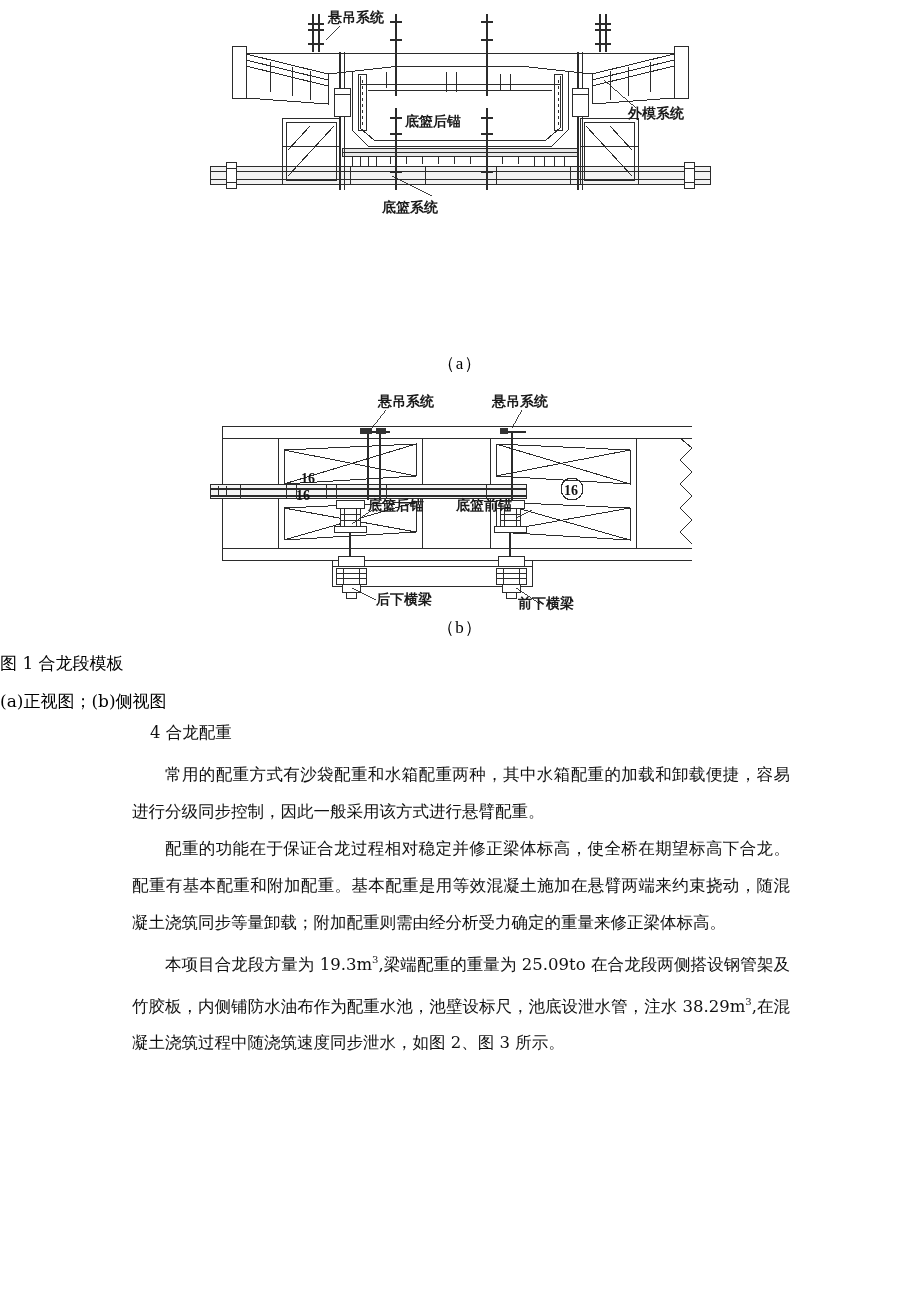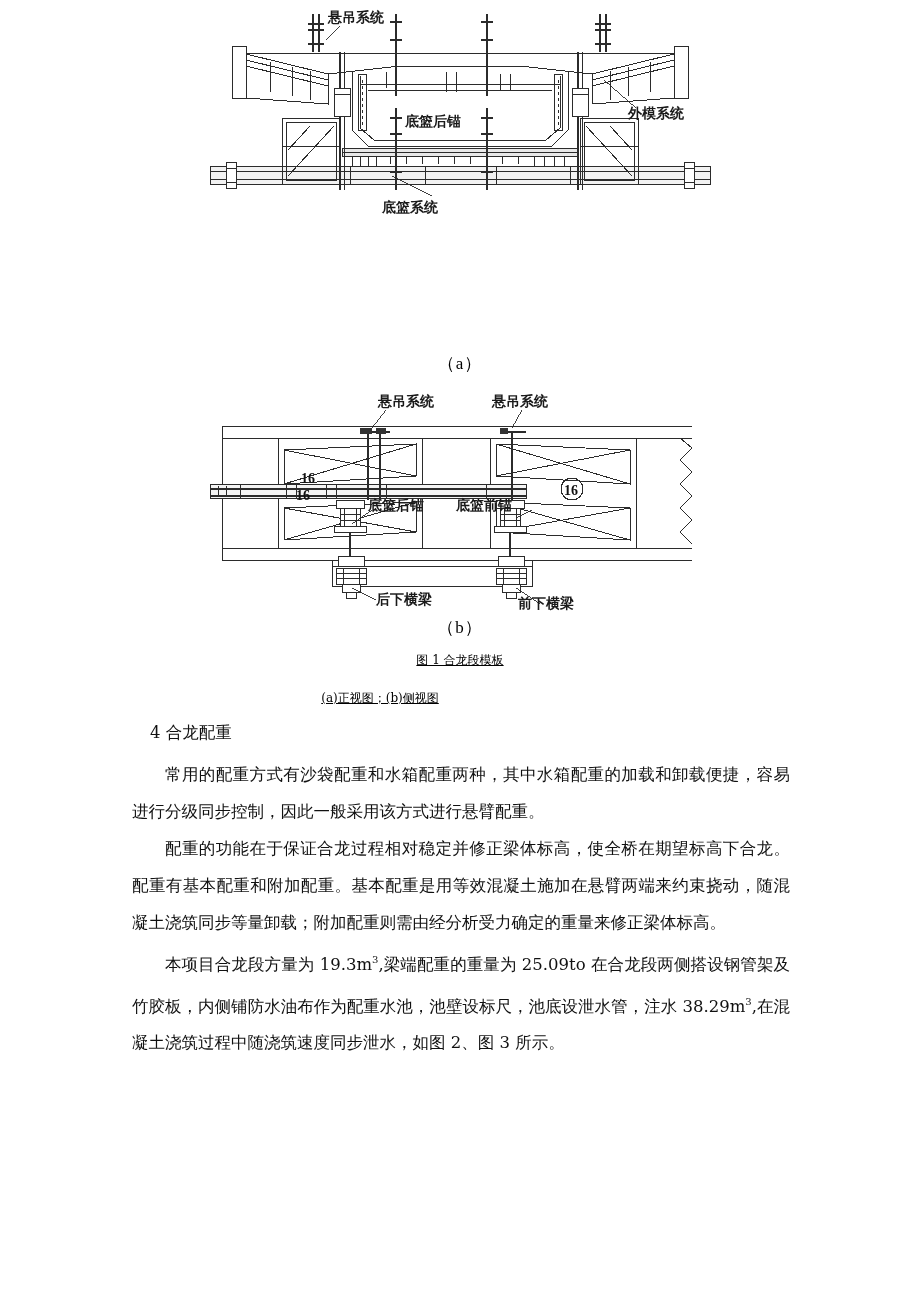--- a/index.html
+++ b/index.html
@@ -24,24 +24,22 @@
     letter-spacing:1px;
     font-family:"Liberation Serif","DejaVu Serif",serif;
   }
 
   
   .lbl{font-family:"DejaVu Serif","Liberation Serif",serif;font-size:14px;fill:#1a1a1a;font-weight:700;}
   .num{font-family:"Liberation Serif","DejaVu Serif",serif;font-size:14px;fill:#111;font-weight:700;}
 
   
   .caption-line{
-    text-align:center;
-    font-size:12px;
+    font-size:17px;
     font-family:"DejaVu Serif","Liberation Serif",serif;
-    text-decoration:underline;
   }
   .body-text{
     position:absolute;
     left:132px;
     width:658px;
     font-size:16.5px;
     line-height:37px;
     text-align:justify;
     text-justify:inter-character;
     font-family:"DejaVu Serif","Liberation Serif",serif;

